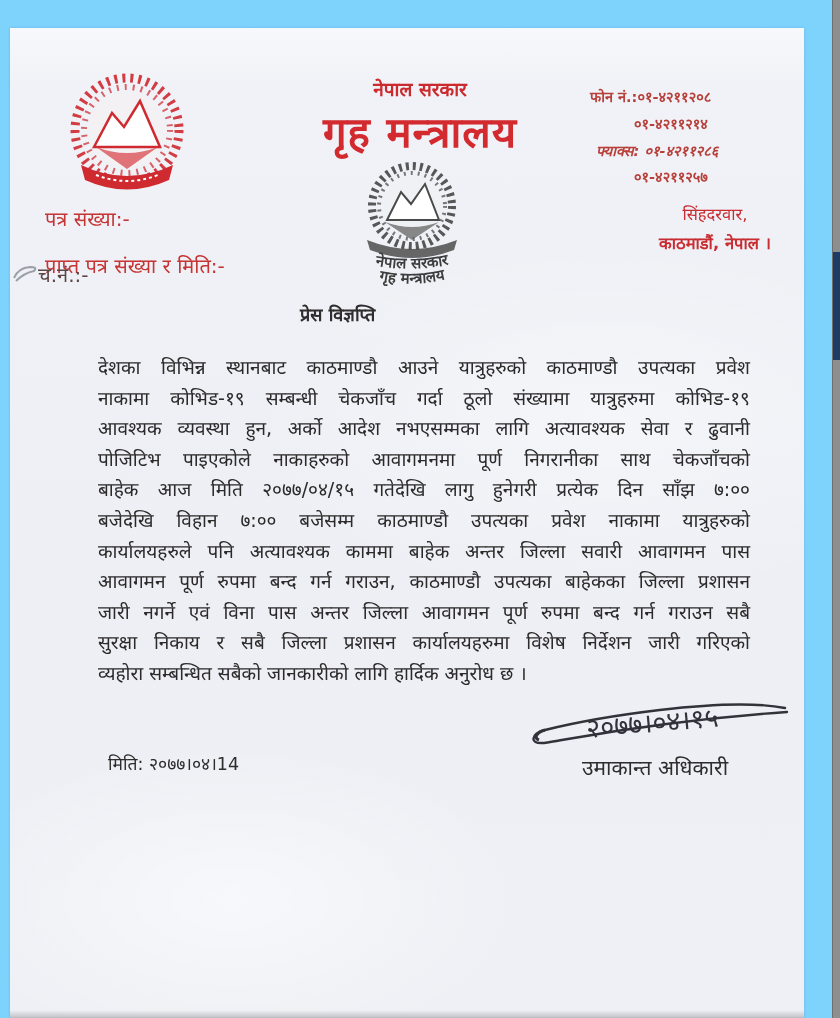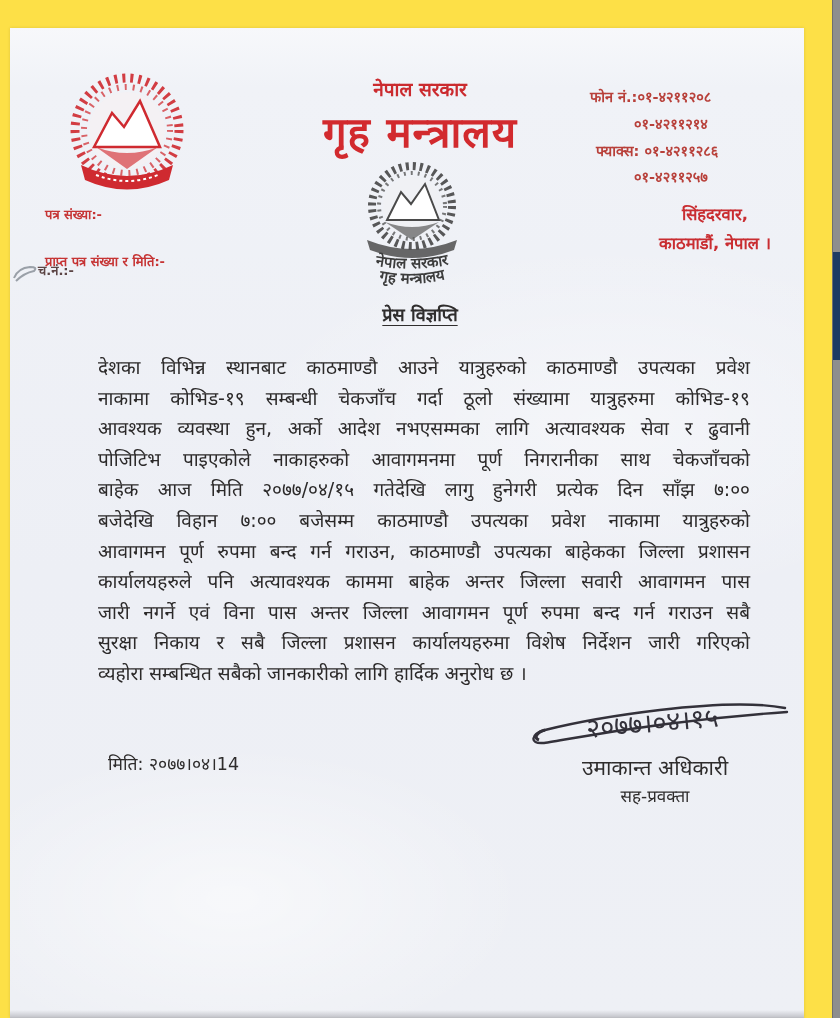--- a/index.html
+++ b/index.html
@@ -2,21 +2,21 @@
 <html><head>
 <meta charset="utf-8">
 <style>
   html,body{margin:0;padding:0;}
   body{
     width:840px;height:1018px;overflow:hidden;
     background:#ffffff;
     font-family:"DejaVu Sans","Liberation Sans",sans-serif;
     -webkit-font-smoothing:antialiased;
   }
-  #screen{position:relative;width:840px;height:1018px;background:#fde047;overflow:hidden;}
+  #screen{position:relative;width:840px;height:1018px;background:#7dd3fc;overflow:hidden;}
 
   
   .paper{
     position:absolute;left:10px;top:28px;width:794px;height:990px;
     background:
       radial-gradient(ellipse 420px 220px at 28% 88%, rgba(255,255,255,.55), rgba(255,255,255,0) 70%),
       radial-gradient(ellipse 520px 260px at 75% 40%, rgba(255,255,255,.4), rgba(255,255,255,0) 70%),
       linear-gradient(180deg,#f7f8fb 0%, #f0f2f7 6%, #edeff5 55%, #eef0f5 100%);
     box-shadow:0 0 3px rgba(0,0,0,.12);
   }
@@ -36,36 +36,36 @@
   }
 
   .abs{position:absolute;}
 
   .gov-title{left:300px;top:76px;width:240px;text-align:center;font-size:19px;font-weight:700;color:#cb2b2f;}
   .ministry-title{left:220px;top:102px;width:400px;text-align:center;font-size:42px;font-weight:700;color:#d22a2e;letter-spacing:1px;}
 
   .contact-line{font-size:14.5px;font-weight:600;color:#b8403a;white-space:nowrap;}
   .contact-phone1{left:590px;top:86px;text-align:right;}
   .contact-phone2{left:634px;top:113px;text-align:right;}
-  .contact-fax1{left:596px;top:140px;}
+  .contact-fax1{left:596px;top:140px;font-style:italic;}
   .contact-fax2{left:634px;top:166px;}
   .contact-email{left:583px;top:181px;font-size:14.5px;font-weight:600;color:#3c3a3a;white-space:nowrap;}
 
-  .addr1{left:600px;top:202px;width:230px;text-align:center;font-size:16.5px;font-weight:700;color:#c92d31;}
+  .addr1{left:600px;top:202px;width:230px;text-align:center;font-size:16.5px;font-weight:400;color:#c92d31;}
   .addr2{left:600px;top:231px;width:230px;text-align:center;font-size:16.5px;font-weight:700;color:#c92d31;}
 
-  .ref-line{font-size:13px;font-weight:700;color:#c63434;white-space:nowrap;text-align:right;}
+  .ref-line{font-size:20px;font-weight:400;color:#c63434;white-space:nowrap;text-align:right;}
   .ref1{left:45px;top:205px;}
   .ref2{left:45px;top:233px;margin-top:19px;}
   .ref3{left:38px;top:261px;color:#5c4545;}
 
   .press-title{
-    left:300px;top:302px;width:240px;text-align:center;
+    left:300px;top:302px;width:240px;text-align:left;
     font-size:18px;font-weight:600;color:#2f2d2d;
-    text-decoration:underline;text-underline-offset:4px;
+    text-underline-offset:4px;
   }
 
   .body-text{left:98px;top:352px;width:652px;}
   .body-line{
     display:block;width:652px;height:30.6px;line-height:30.6px;
     font-size:19px;color:#2b2929;
     text-align:justify;text-align-last:justify;white-space:nowrap;
   }
 
   .sig-name{left:535px;top:753px;width:240px;text-align:center;font-size:21px;color:#2e2c2c;}
@@ -143,37 +143,36 @@
 
   <div class="abs press-title">प्रेस विज्ञप्ति</div>
 
   <div class="abs body-text">
     <span class="body-line">देशका विभिन्न स्थानबाट काठमाण्डौ आउने यात्रुहरुको काठमाण्डौ उपत्यका प्रवेश</span>
     <span class="body-line">नाकामा कोभिड-१९ सम्बन्धी चेकजाँच गर्दा ठूलो संख्यामा यात्रुहरुमा कोभिड-१९</span>
     <span class="body-line">आवश्यक व्यवस्था हुन, अर्को आदेश नभएसम्मका लागि अत्यावश्यक सेवा र ढुवानी</span>
     <span class="body-line">पोजिटिभ पाइएकोले नाकाहरुको आवागमनमा पूर्ण निगरानीका साथ चेकजाँचको</span>
     <span class="body-line">बाहेक आज मिति २०७७/०४/१५ गतेदेखि लागु हुनेगरी प्रत्येक दिन साँझ ७:००</span>
     <span class="body-line">बजेदेखि विहान ७:०० बजेसम्म काठमाण्डौ उपत्यका प्रवेश नाकामा यात्रुहरुको</span>
+    <span class="body-line">कार्यालयहरुले पनि अत्यावश्यक काममा बाहेक अन्तर जिल्ला सवारी आवागमन पास</span>
     <span class="body-line">आवागमन पूर्ण रुपमा बन्द गर्न गराउन, काठमाण्डौ उपत्यका बाहेकका जिल्ला प्रशासन</span>
-    <span class="body-line">कार्यालयहरुले पनि अत्यावश्यक काममा बाहेक अन्तर जिल्ला सवारी आवागमन पास</span>
     <span class="body-line">जारी नगर्ने एवं विना पास अन्तर जिल्ला आवागमन पूर्ण रुपमा बन्द गर्न गराउन सबै</span>
     <span class="body-line">सुरक्षा निकाय र सबै जिल्ला प्रशासन कार्यालयहरुमा विशेष निर्देशन जारी गरिएको</span>
     <span class="body-line" style="text-align-last:left;">व्यहोरा सम्बन्धित सबैको जानकारीको लागि हार्दिक अनुरोध छ ।</span>
   </div>
 
   <div class="abs" style="left:523px;top:692px;width:286px;height:66px;">
     <svg width="286" height="66" viewBox="0 0 286 66">
       <path d="M262,16 C200,4 70,26 22,38 C8,42 6,52 20,51 C34,50 120,30 264,20" fill="none" stroke="#33313a" stroke-width="2.4" stroke-linecap="round"></path>
       <path d="M22,38 C14,40 10,46 16,48" fill="none" stroke="#33313a" stroke-width="3.2"></path>
       <text x="64" y="46" font-size="27" fill="#33313a" transform="rotate(-5 64 46)" font-family="DejaVu Sans, Liberation Sans, sans-serif">२०७७।०४।१५</text>
     </svg>
   </div>
 
   <div class="abs sig-name">उमाकान्त अधिकारी</div>
-  <div class="abs sig-role">सह-प्रवक्ता</div>
 
   <div class="abs date-line">मिति: २०७७।०४।14</div>
 
   <div class="scrollbar-track">
     <div class="scrollbar-thumb"></div>
   </div>
 
 </div>
 
 </body></html>

